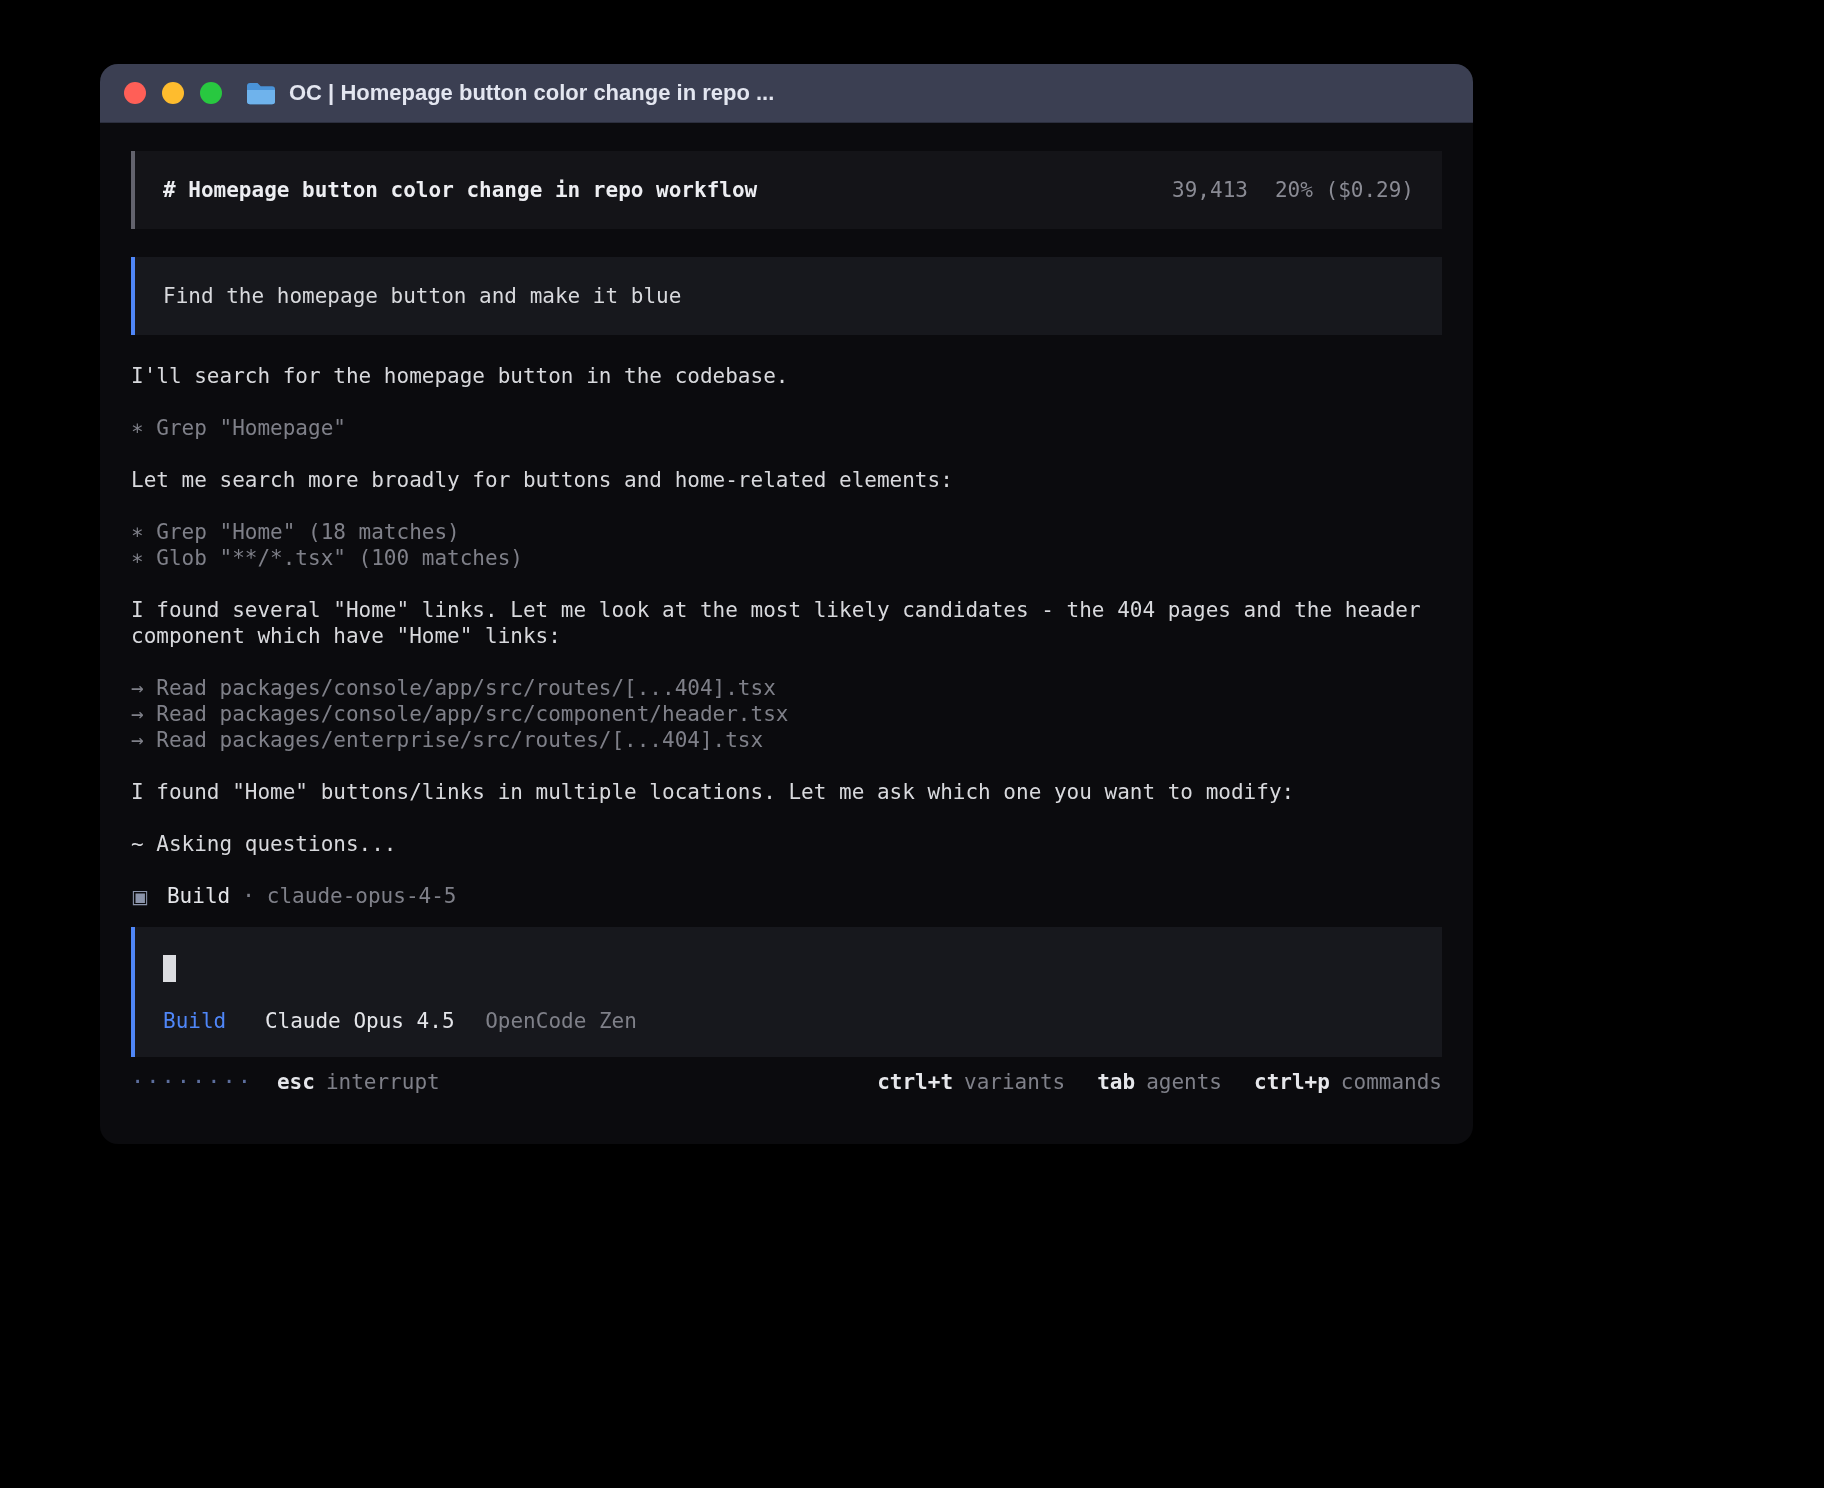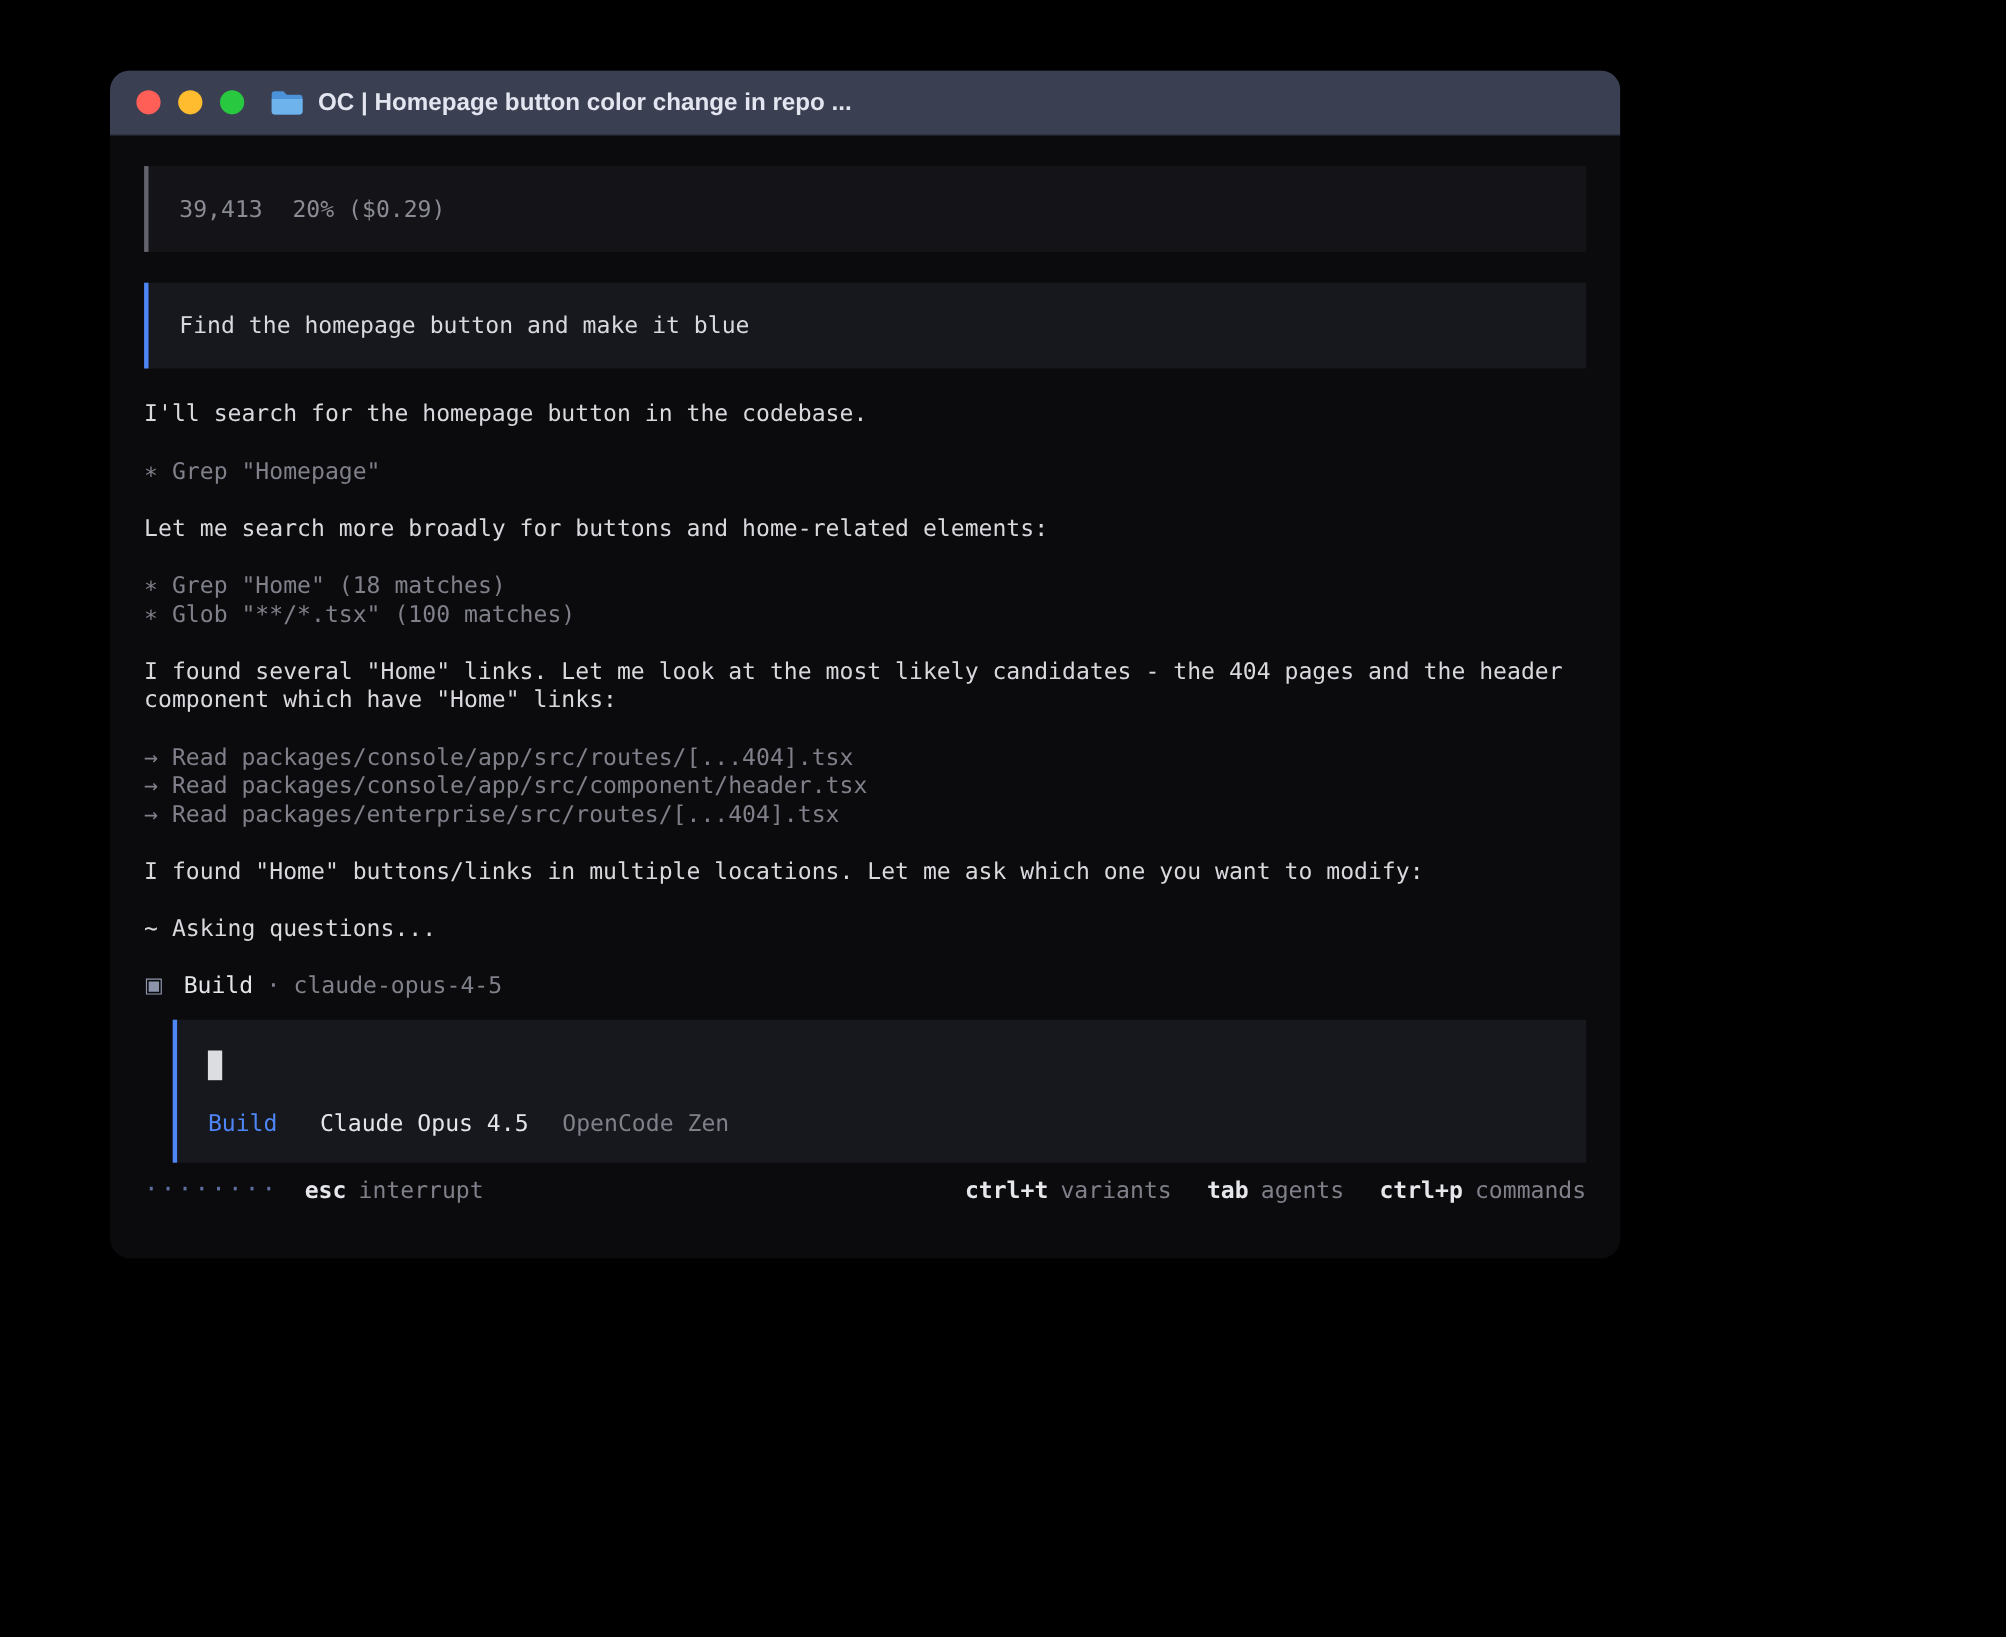--- a/index.html
+++ b/index.html
@@ -45,21 +45,21 @@
   .tline{white-space:pre-wrap;}
   .tline.dim{color:#7f8089;}
   .tline.normal{color:#d8d9dd;}
 
   .status-line{margin-top:26px;display:flex;align-items:center;}
   .status-icon{color:#8b94aa;font-size:19px;margin-right:18px;font-family:"DejaVu Sans","DejaVu Sans Mono",sans-serif;}
   .status-agent{color:#e4e5e9;}
   .status-sep{color:#7f8089;margin:0 12px;}
   .status-model{color:#7f8089;}
 
-  .input-block{background:#17181d;border-color:#4f86f7;margin-top:18px;padding:28px 28px 23px;margin-left:26px;}
+  .input-block{background:#17181d;border-color:#4f86f7;margin-top:18px;padding:28px 28px 23px;}
   .cursor{display:inline-block;width:13px;height:27px;background:#dcdde1;vertical-align:text-bottom;}
   .input-meta{margin-top:25px;white-space:nowrap;}
   .meta-mode{color:#4f86f7;}
   .meta-model{color:#e4e5e9;margin-left:26px;}
   .meta-provider{color:#7f8089;margin-left:18px;}
 
   .footer{margin-top:12px;display:flex;justify-content:space-between;align-items:center;}
   .footer-left{display:flex;align-items:center;}
   .spinner{color:#5d6f9e;letter-spacing:2px;margin-right:24px;font-size:22px;}
   .key{font-weight:700;color:#e6e7eb;}
@@ -86,20 +86,21 @@
             <path d="M1 9 h28 v11.2 a3 3 0 0 1 -3 3 H4 a3 3 0 0 1 -3-3 z" fill="#6fb3ec"></path>
           </svg>
         </span>
         <span class="window-title">OC | Homepage button color change in repo ...</span>
       </div>
     </div>
 
     <div class="tbody">
 
       <div class="block header-block">
+        <span class="header-title"># Homepage button color change in repo workflow</span>
         <span class="header-stats">
           <span>39,413</span>
           <span>20% ($0.29)</span>
         </span>
       </div>
 
       <div class="block user-block">
         <span>Find the homepage button and make it blue</span>
       </div>
 

